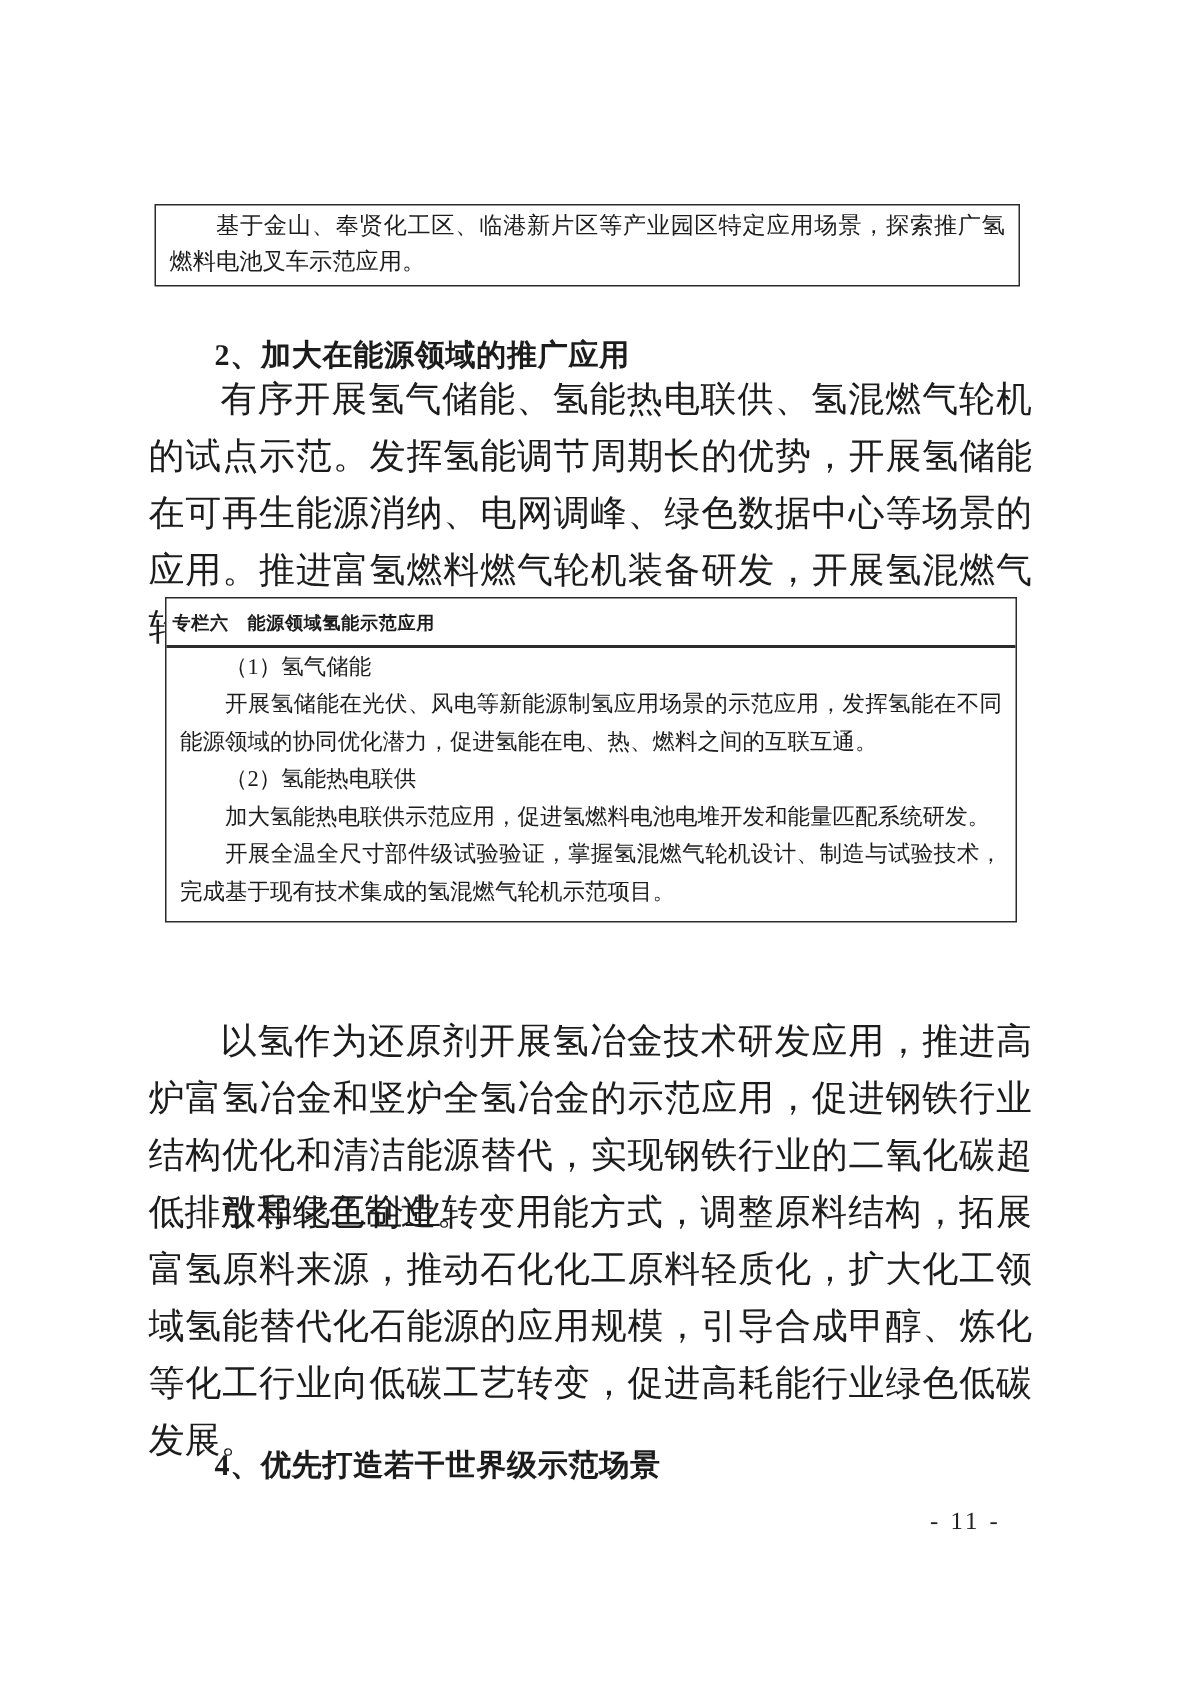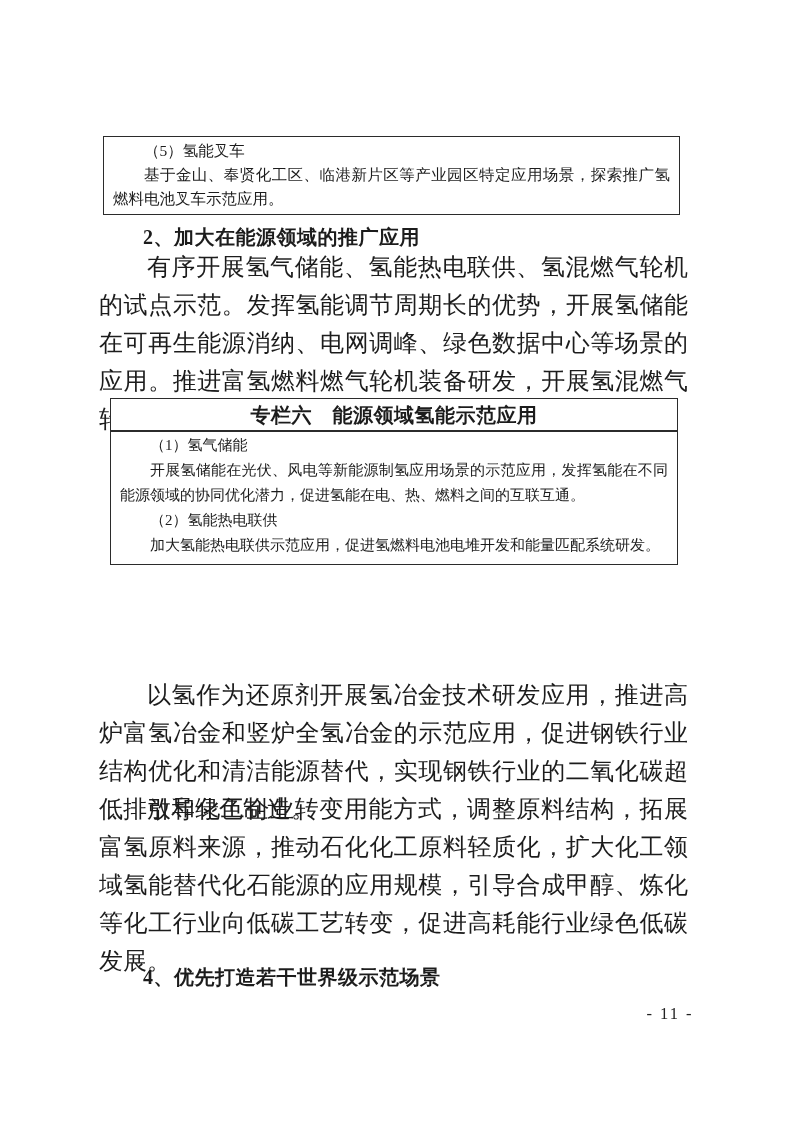--- a/index.html
+++ b/index.html
@@ -23,22 +23,21 @@
     left: 103px; top: 136px; width: 577px;
     padding: 2px 9px 3px 9px;
     font-size: 15.5px; line-height: 24px;
     text-align: justify;
   }
   .box6 {
     left: 110px; top: 398px; width: 568px;
   }
   .box6-header {
     font-weight: bold;
-    text-align: center;
-    font-size: 20px;
+    font-size: 12px;
     line-height: 28px;
     padding: 2px 4px 1px 4px;
     border-bottom: 2.5px solid #2b2b2b;
     letter-spacing: 0.5px;
   }
   .box6-content {
     padding: 1px 9px 6px 9px;
     font-size: 15px; line-height: 25px;
     text-align: justify;
   }
@@ -67,46 +66,45 @@
     text-align: justify;
     text-indent: 2em;
   }
   .p1 { top: 248px; }
   .p2 { top: 676px; }
   .p3 { top: 790px; }
   
   .page-number {
     position: absolute;
     left: 620px; top: 1004px; width: 100px;
-    text-align: center;
     font-size: 16.5px;
     letter-spacing: 2px;
     color: #222;
   }
 </style>
 </head>
 <body>
 
 <div class="page">
 
   <section class="colbox box5">
-    <p>（5）氢能叉车</p>
     <p>基于金山、奉贤化工区、临港新片区等产业园区特定应用场景，探索推广氢燃料电池叉车示范应用。</p>
   </section>
 
   <h2 class="heading h2">2、加大在能源领域的推广应用</h2>
   <p class="para p1">有序开展氢气储能、氢能热电联供、氢混燃气轮机的试点示范。发挥氢能调节周期长的优势，开展氢储能在可再生能源消纳、电网调峰、绿色数据中心等场景的应用。推进富氢燃料燃气轮机装备研发，开展氢混燃气轮机示范应用。</p>
 
   <section class="colbox box6">
     <div class="box6-header">专栏六　能源领域氢能示范应用</div>
     <div class="box6-content">
       <p>（1）氢气储能</p>
       <p>开展氢储能在光伏、风电等新能源制氢应用场景的示范应用，发挥氢能在不同能源领域的协同优化潜力，促进氢能在电、热、燃料之间的互联互通。</p>
       <p>（2）氢能热电联供</p>
       <p>加大氢能热电联供示范应用，促进氢燃料电池电堆开发和能量匹配系统研发。</p>
+      <p>开展全温全尺寸部件级试验验证，掌握氢混燃气轮机设计、制造与试验技术，完成基于现有技术集成的氢混燃气轮机示范项目。</p>
     </div>
   </section>
 
   <p class="para p2">以氢作为还原剂开展氢冶金技术研发应用，推进高炉富氢冶金和竖炉全氢冶金的示范应用，促进钢铁行业结构优化和清洁能源替代，实现钢铁行业的二氧化碳超低排放和绿色制造。</p>
   <p class="para p3">引导化工企业转变用能方式，调整原料结构，拓展富氢原料来源，推动石化化工原料轻质化，扩大化工领域氢能替代化石能源的应用规模，引导合成甲醇、炼化等化工行业向低碳工艺转变，促进高耗能行业绿色低碳发展。</p>
 
   <h2 class="heading h4">4、优先打造若干世界级示范场景</h2>
 
   <div class="page-number">- 11 -</div>
 

